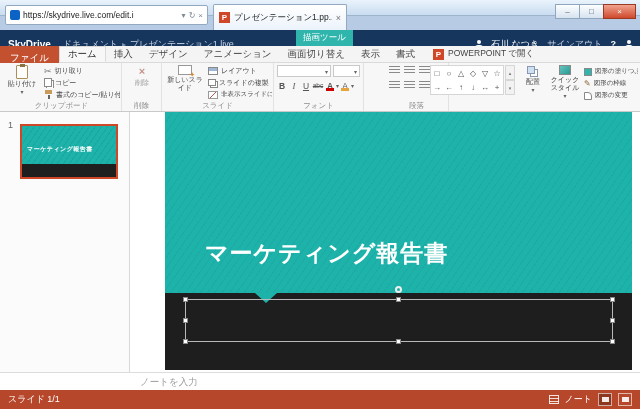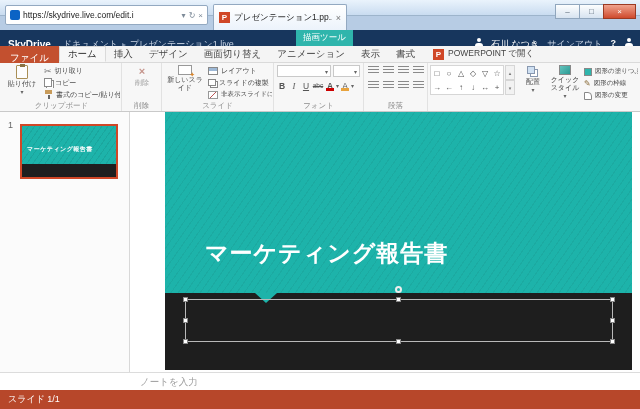--- a/index.html
+++ b/index.html
@@ -19,21 +19,21 @@
 .winbtns{position:absolute;right:4px;top:4px;display:flex}
 .wbtn{width:25px;height:15px;border:1px solid #90a6bd;background:linear-gradient(#fdfefe,#d7e3f0);display:flex;align-items:center;justify-content:center;font-size:8px;color:#4a5a6a;margin-left:-1px}
 .wbtn.close{width:33px;background:linear-gradient(#f0a38e,#cf4a2d);color:#fff;border-color:#9b3a23}
 
 
 .apph{position:absolute;top:30px;left:0;width:640px;height:28px;background:#17365d;display:flex;align-items:center;color:#fff;font-size:9px}
 .brand{font-weight:bold;font-size:10px;margin:0 12px 0 8px}
 .crumb{color:#c9d4e4}
 .crumbsep{color:#8396b1;margin:0 4px;font-size:8px}
 .ctx{position:absolute;left:296px;top:0;height:16px;background:#2fb5ac;color:#fff;display:flex;align-items:center;padding:0 7px;font-size:8.5px}
-.apphright{margin-left:auto;display:flex;align-items:flex-start;gap:8px;margin-right:7px}
+.apphright{margin-left:auto;display:flex;align-items:center;gap:8px;margin-right:7px}
 .signout{color:#c9d4e4}
 .person{width:9px;height:9px;position:relative;flex:none}
 .person::before{content:"";position:absolute;left:2.5px;top:0;width:4px;height:4px;border-radius:50%;background:#fff}
 .person::after{content:"";position:absolute;left:0.5px;bottom:0;width:8px;height:4px;border-radius:3px 3px 0 0;background:#fff}
 .helpq{font-weight:bold}
 
 
 .tabrow{position:absolute;top:46px;left:0;width:640px;height:17px;background:#f4f4f4;border-bottom:1px solid #dadada;display:flex;font-size:9.5px}
 .rtab{display:flex;align-items:center;padding:0 8px;color:#444}
 .rtab.file{background:#c3502f;color:#fff;padding:12px 10px}
@@ -147,22 +147,22 @@
     <span class="helpq">?</span>
     <span class="person"></span>
   </div>
 </div>
 
 <div class="tabrow">
   <span class="rtab file">ファイル</span>
   <span class="rtab active">ホーム</span>
   <span class="rtab">挿入</span>
   <span class="rtab">デザイン</span>
+  <span class="rtab">アニメーション</span>
   <span class="rtab">画面切り替え</span>
-  <span class="rtab">アニメーション</span>
   <span class="rtab">表示</span>
   <span class="rtab">書式</span>
   <span class="openbtn">
     <span class="ppticon">P</span>
     <span>POWERPOINT で開く</span>
   </span>
 </div>
 
 <div class="ribbon">
 
@@ -228,21 +228,21 @@
       <span class="fbtn u">U</span>
       <span class="fbtn s">abc</span>
       <span class="fbtn b fcol">A</span>
       <span class="dd">▾</span>
       <span class="fbtn fcol y">A</span>
       <span class="dd">▾</span>
     </div>
     <div class="glabel">フォント</div>
   </div>
 
-  <div class="group" style="left:364px;width:64px">
+  <div class="group" style="left:385px;width:64px">
     <div class="srow" style="left:2px;top:2px;gap:0">
       <span class="pbtn">
           <span class="p-icon"></span>
         </span>
       <span class="pbtn">
           <span class="p-icon"></span>
         </span>
       <span class="pbtn">
           <span class="p-icon"></span>
         </span>
@@ -335,13 +335,23 @@
       <span class="hd br"></span>
       <span class="rot"></span>
     </div>
   </div>
 </div>
 
 <div class="notesbar">ノートを入力</div>
 
 <div class="status">
   <span class="scount">スライド 1/1</span>
+  <div class="sright">
+    <span class="i-notes"></span>
+    <span>ノート</span>
+    <span class="vbtn sel">
+        <span class="sq"></span>
+      </span>
+    <span class="vbtn">
+        <span class="sq"></span>
+      </span>
+  </div>
 </div>
 
 </body></html>

